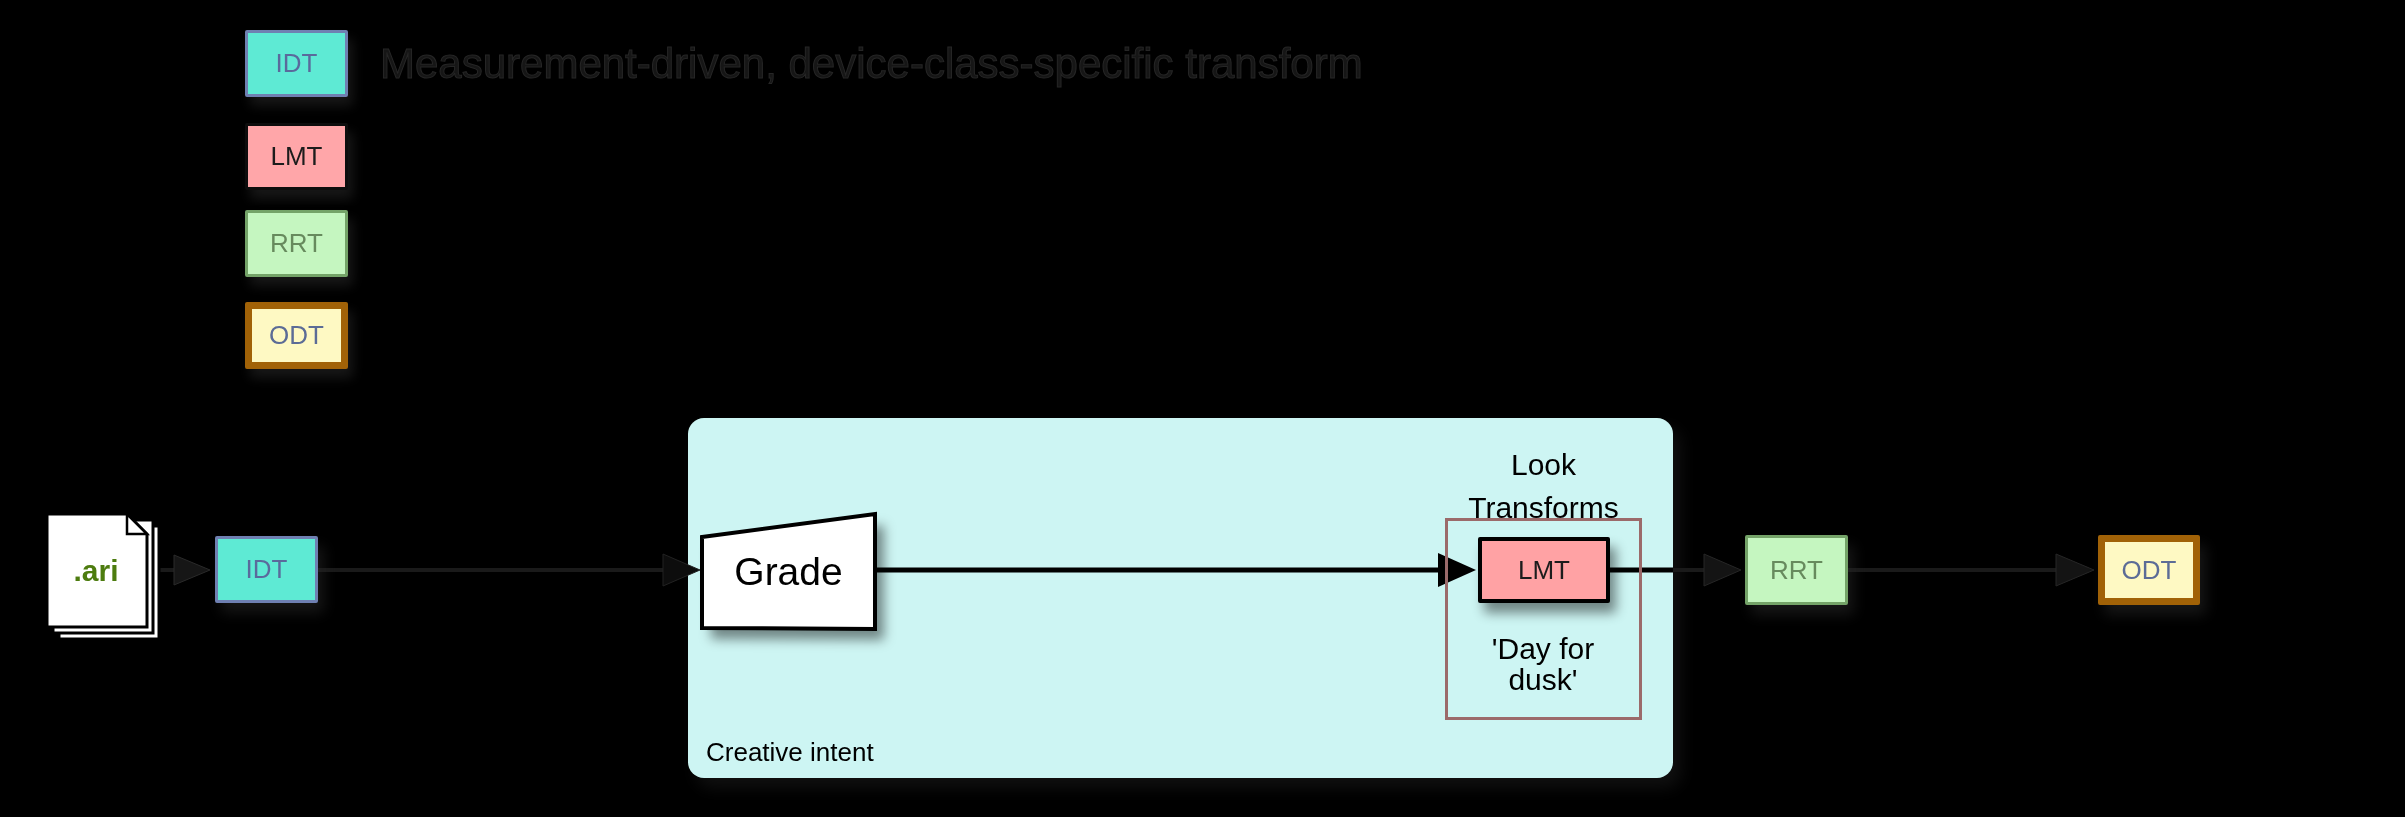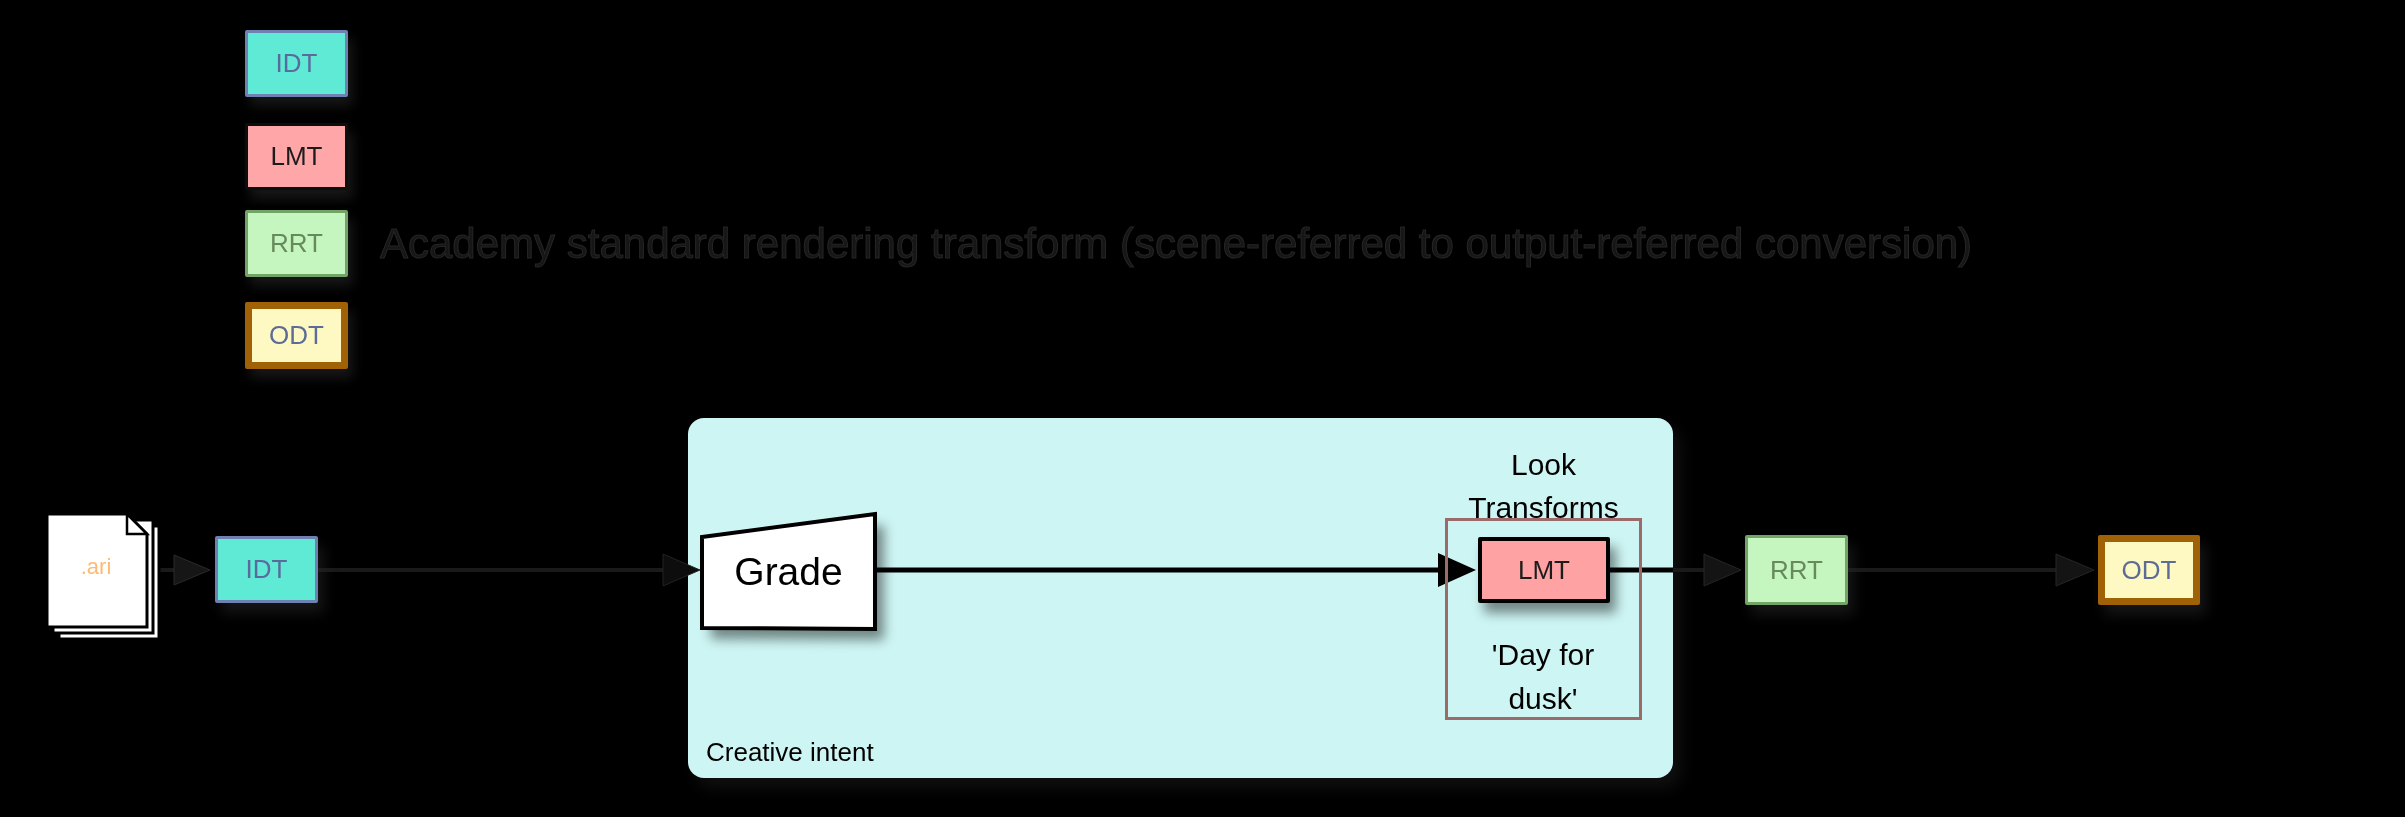--- a/index.html
+++ b/index.html
@@ -58,55 +58,55 @@
   .look-box{
     position:absolute;left:1445px;top:518px;width:197px;height:202px;
     border:3px solid #9b6a6a;box-sizing:border-box;z-index:2;
   }
   .look-title{
     position:absolute;left:1445px;top:443px;width:197px;
     text-align:center;font-size:30px;line-height:43px;color:#000;z-index:3;
   }
   .day-note{
     position:absolute;left:1468px;top:633px;width:150px;
-    text-align:center;font-size:30px;line-height:44px;color:#000;z-index:3;
+    text-align:center;font-size:30px;line-height:31px;color:#000;z-index:3;
   }
   .grade-label{
     position:absolute;left:702px;top:552px;width:173px;height:40px;
     display:flex;align-items:center;justify-content:center;
     font-size:39px;color:#000;z-index:4;
   }
   .creative-label{
     position:absolute;left:706px;top:737px;
     font-size:26px;color:#000;z-index:3;
   }
   .file-stack{position:absolute;left:45px;top:512px;width:135px;height:142px;z-index:3;}
   .ari-label{
     position:absolute;left:2px;top:42px;width:98px;
-    text-align:center;font-size:22px;color:#fdba74;
+    text-align:center;font-size:30px;color:#4d7c0f;font-weight:bold;
   }
 </style>
 </head>
 <body>
 
 <div class="legend-row" style="top:30px">
   <div class="chip c-idt">
     <span>IDT</span>
   </div>
+  <div class="legend-desc">Measurement-driven, device-class-specific transform</div>
 </div>
 <div class="legend-row" style="top:123px">
   <div class="chip c-lmt">
     <span>LMT</span>
   </div>
 </div>
 <div class="legend-row" style="top:210px">
   <div class="chip c-rrt">
     <span>RRT</span>
   </div>
-  <div class="legend-desc">Academy standard rendering transform (scene-referred to output-referred conversion)</div>
 </div>
 <div class="legend-row" style="top:302px">
   <div class="chip c-odt">
     <span>ODT</span>
   </div>
 </div>
 
 <div class="panel-cyan"></div>
 
 <svg id="wires" width="2405" height="817" viewBox="0 0 2405 817">

